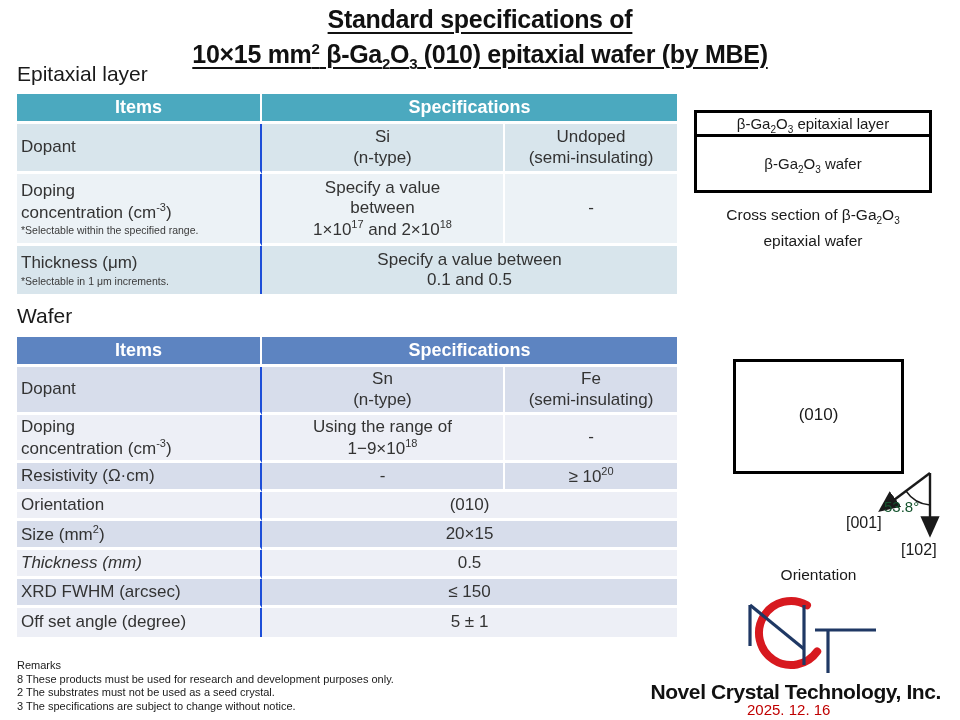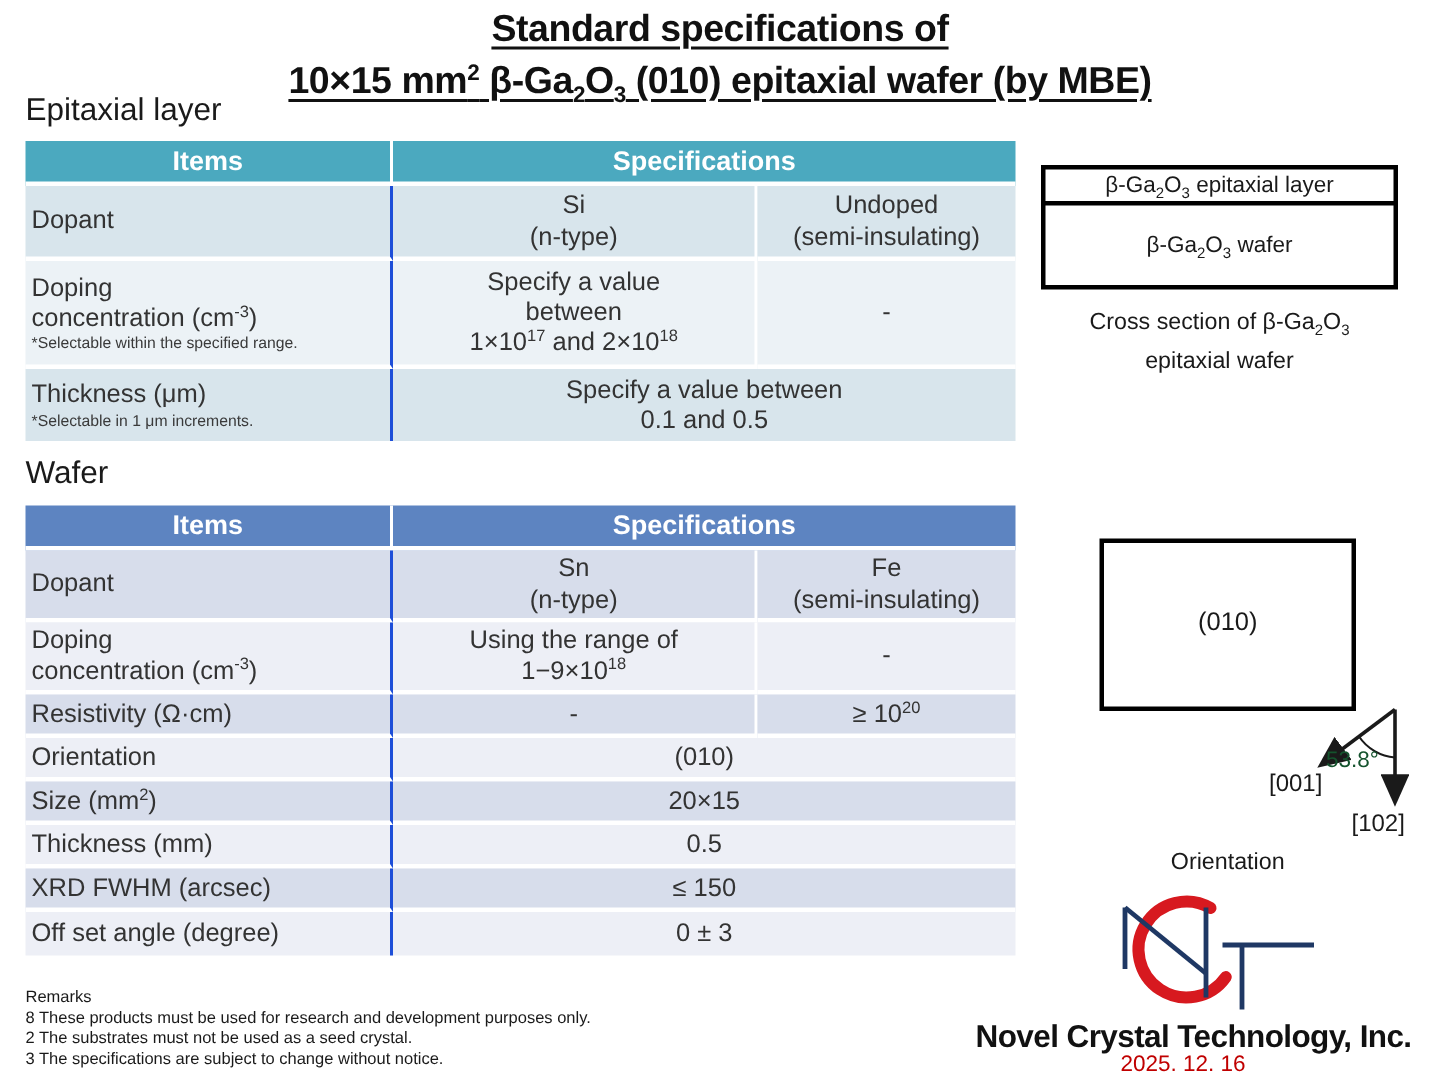--- a/index.html
+++ b/index.html
@@ -133,30 +133,30 @@
     </tr>
     <tr class="rsep">
       <td class="item light" style="height:29px;">Orientation</td>
       <td class="spanned light" colspan="2">(010)</td>
     </tr>
     <tr class="rsep">
       <td class="item dark" style="height:29px;margin-left:36px;">Size (mm<sup>2</sup>)</td>
       <td class="spanned dark" colspan="2">20×15</td>
     </tr>
     <tr class="rsep">
-      <td class="item light" style="height:29px;">Thickness (mm)</td>
+      <td class="item light" style="height:29px;font-style:italic;">Thickness (mm)</td>
       <td class="spanned light" colspan="2">0.5</td>
     </tr>
     <tr class="rsep">
       <td class="item dark" style="height:29px;">XRD FWHM (arcsec)</td>
       <td class="spanned dark" colspan="2">≤ 150</td>
     </tr>
     <tr>
       <td class="item light" style="height:29px;">Off set angle (degree)</td>
-      <td class="spanned light" colspan="2">0 ± 3</td>
+      <td class="spanned light" colspan="2">5 ± 1</td>
     </tr>
   </tbody>
     </table>
 
   <div class="remarks">
     <div>Remarks</div>
     <div>8 These products must be used for research and development purposes only.</div>
     <div>2 The substrates must not be used as a seed crystal.</div>
     <div>3 The specifications are subject to change without notice.</div>
   </div>

